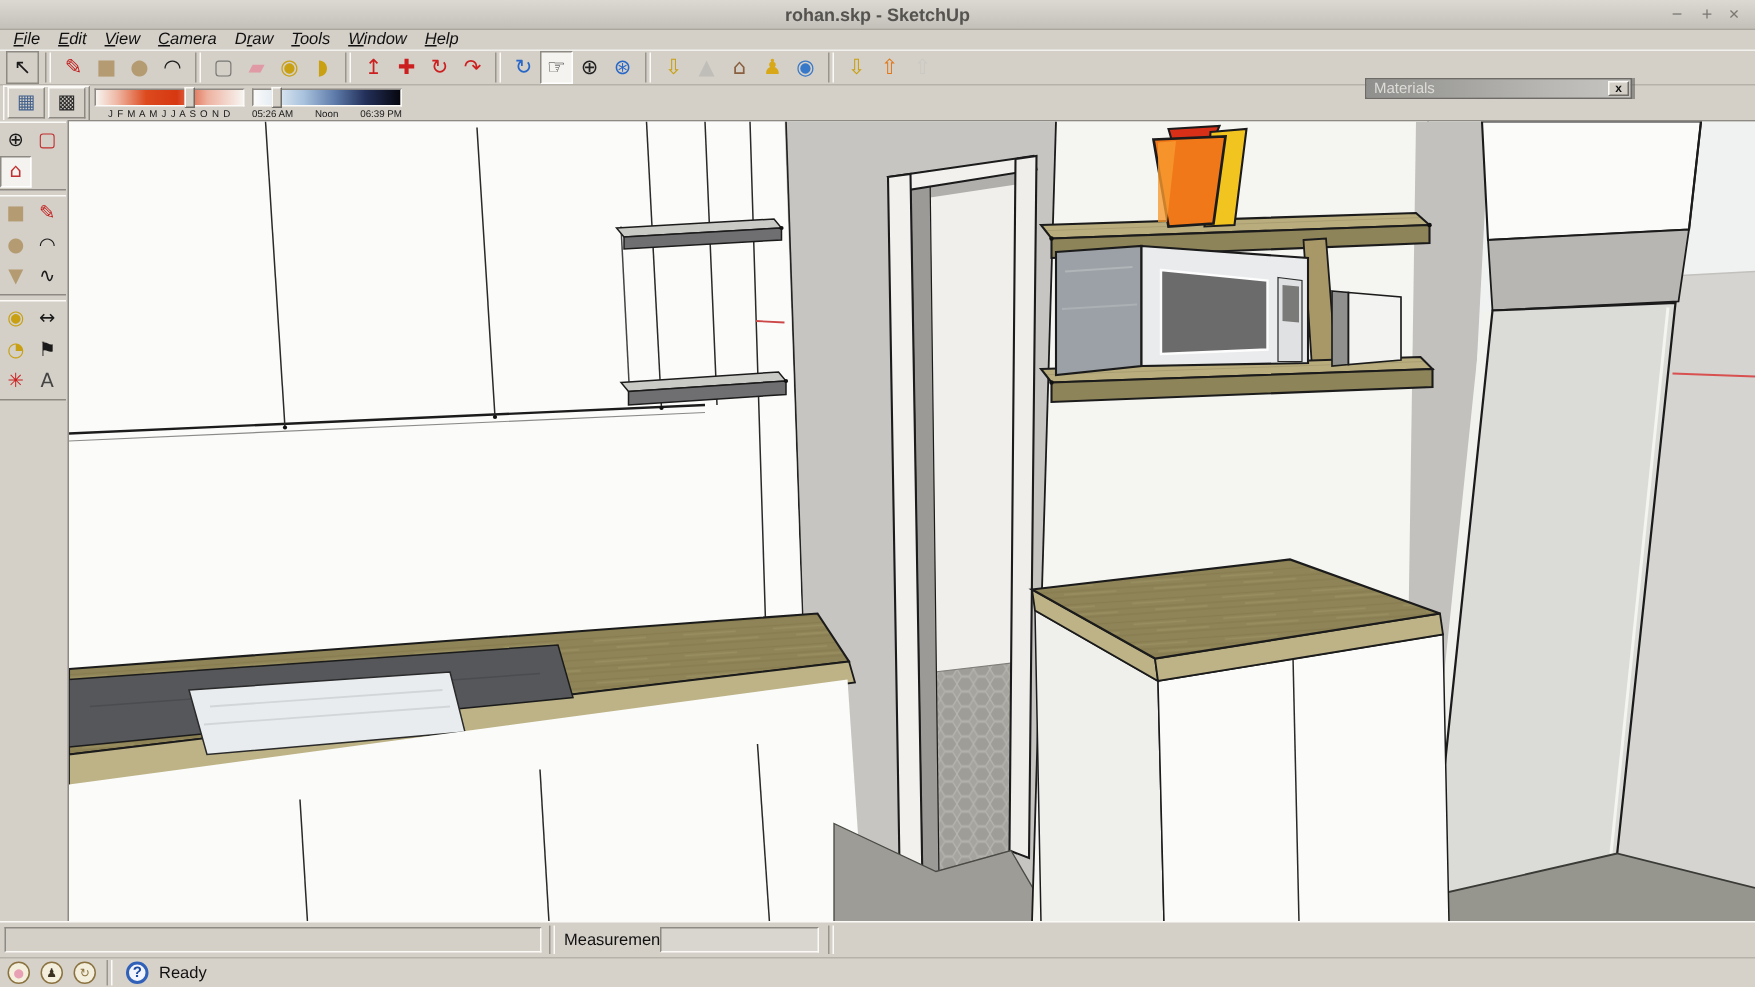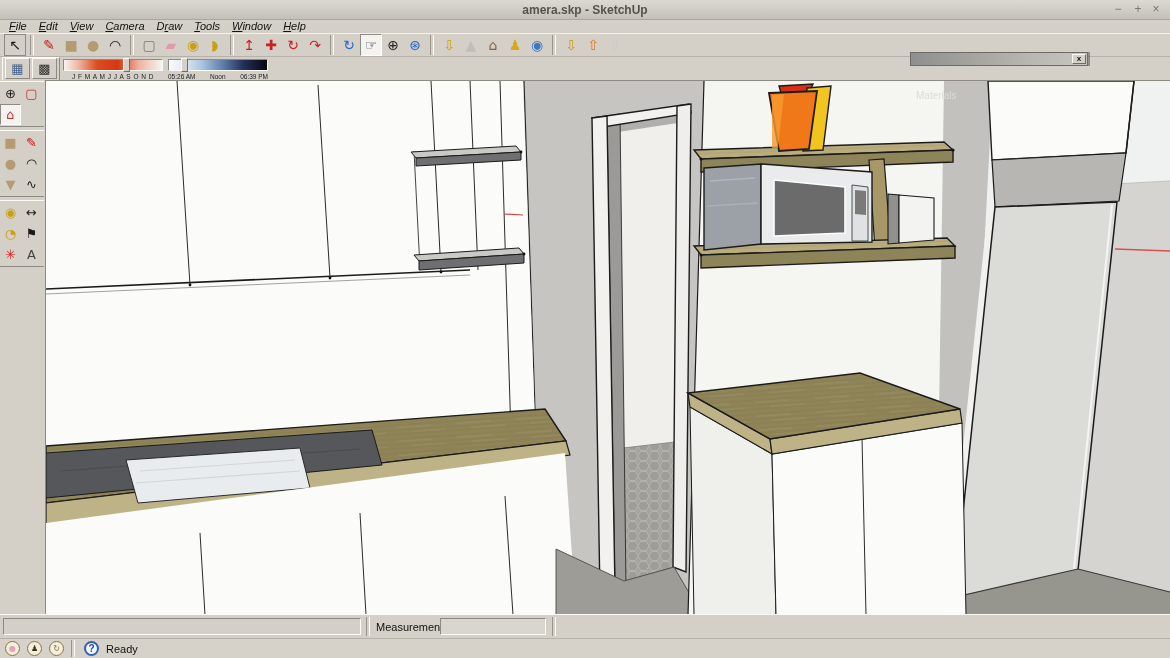--- a/index.html
+++ b/index.html
@@ -56,21 +56,21 @@
   .psec{width:44px;margin:1px 0 3px 0;padding:1px 0;display:flex;flex-wrap:wrap;
     border-top:1px solid #fbfaf7;border-bottom:1px solid #8d8a83;background:#d4d0c8;}
   .pbtn{width:21px;height:21px;display:flex;align-items:center;justify-content:center;box-sizing:border-box;
     border:1px solid transparent;}
   .pbtn.active{background:#f5f3ef;border-color:#8d8a83 #ffffff #ffffff #8d8a83;}
   .pbtn .glyph{font-size:13px;line-height:1;font-family:"DejaVu Sans",sans-serif;}
   
   .mats{position:absolute;left:910px;top:52px;width:178px;height:14px;z-index:30;
     background:linear-gradient(90deg,#8f8f8d 0%,#b9b8b4 70%,#c6c5c1 100%);
     border:1px solid #6d6b67;box-sizing:border-box;box-shadow:2px 0 0 rgba(90,90,88,.55);}
-  .mats .mtitle{position:absolute;left:5px;top:1px;font-size:10px;color:#dddcd8;margin-top:36px;}
+  .mats .mtitle{position:absolute;left:5px;top:1px;font-size:10px;color:#dddcd8;}
   .mats .mclose{position:absolute;right:1px;top:1px;width:14px;height:10px;background:#d4d0c8;
     border:1px solid;border-color:#fbfaf7 #6f6c66 #6f6c66 #fbfaf7;box-sizing:border-box;
     font-size:8px;line-height:8px;text-align:center;font-weight:bold;color:#111;}
   
   .viewport{position:absolute;left:46px;top:80px;width:1124px;height:534px;background:#f0f2f1;
     border-top:1px solid #8d8a83;box-sizing:border-box;}
   .viewport svg{display:block;}
   
   .measurebar{position:absolute;left:0;top:614px;width:1170px;height:24px;background:#d4d0c8;
     border-top:1px solid #fbfaf7;box-sizing:border-box;}
@@ -91,21 +91,21 @@
   .helpicon{position:absolute;left:84px;top:2px;width:15px;height:15px;border-radius:50%;
     border:2px solid #3060b8;background:#f2f5fd;box-sizing:border-box;color:#1e4aa0;
     font-size:10px;font-weight:bold;text-align:center;line-height:11px;}
   .ready{position:absolute;left:106px;top:4px;font-size:11px;color:#111;}
   .ssep{position:absolute;left:71px;top:1px;width:2px;height:17px;border-left:1px solid #9a968e;border-right:1px solid #fbfaf7;}
 </style>
 </head>
 <body>
 
 <div class="titlebar">
-  <div class="title">amera.skp - SketchUp</div>
+  <div class="title">rohan.skp - SketchUp</div>
   <div class="wctl min">−</div>
   <div class="wctl max">+</div>
   <div class="wctl close">×</div>
 </div>
 
 <div class="menubar">
   <div class="menuitem"><span><u>F</u>ile</span></div>
     <div class="menuitem"><span><u>E</u>dit</span></div>
     <div class="menuitem"><span><u>V</u>iew</span></div>
     <div class="menuitem"><span><u>C</u>amera</span></div>

